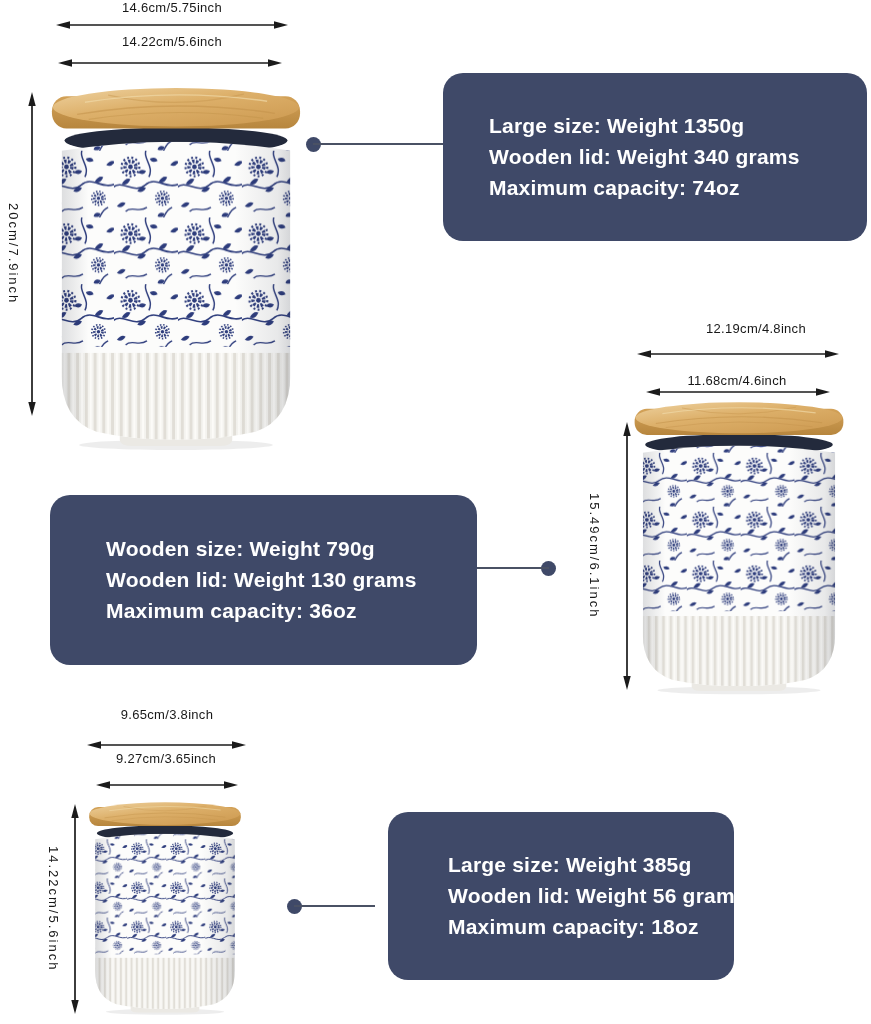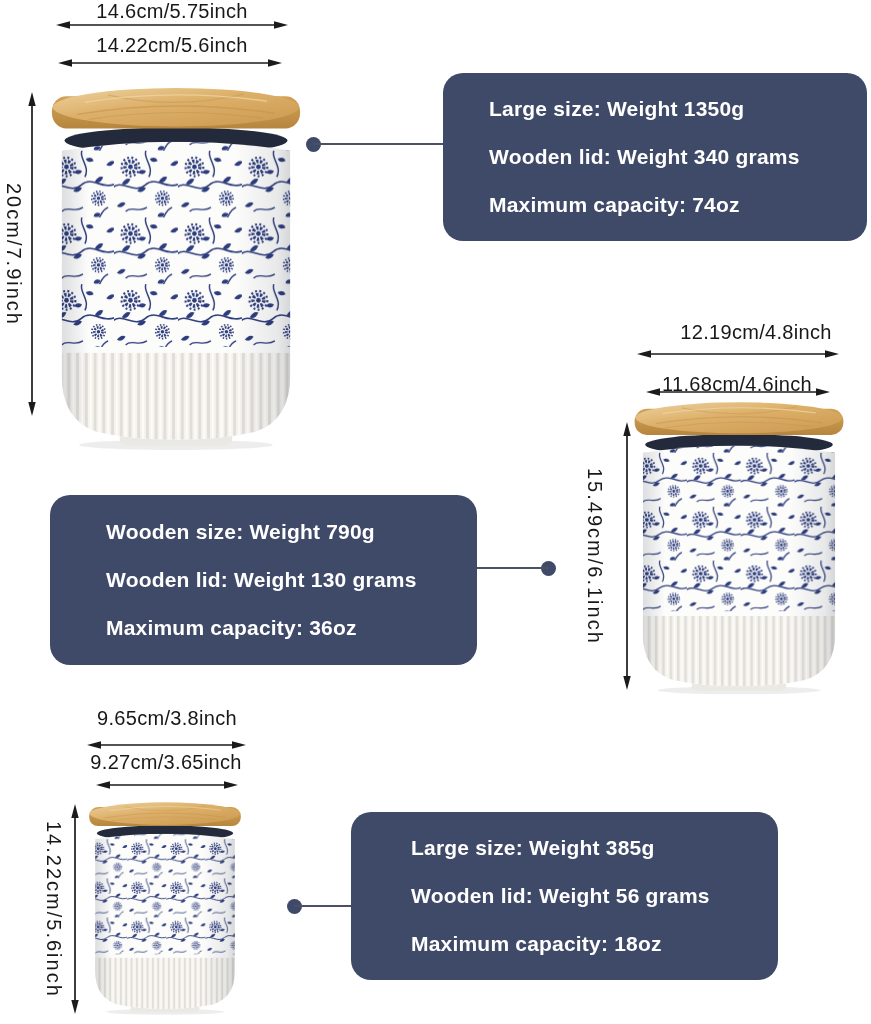--- a/index.html
+++ b/index.html
@@ -1,32 +1,32 @@
 <!DOCTYPE html>
 <html><head>
 <meta charset="utf-8">
 <style>
   html,body{margin:0;padding:0;background:#ffffff;}
   .stage{
     position:relative;width:871px;height:1024px;overflow:hidden;
     font-family:"Liberation Sans",sans-serif;background:#ffffff;
   }
   .dim-label{
-    position:absolute;font-size:20px;color:#181818;text-align:center;
+    position:absolute;font-size:13px;color:#181818;text-align:center;
     white-space:nowrap;letter-spacing:0.3px;
   }
   .dim-label.v{
     writing-mode:vertical-rl;text-orientation:mixed;
     display:flex;align-items:center;justify-content:center;
     letter-spacing:2px;
   }
   .arr{position:absolute;display:block;}
   .spec-box{
     position:absolute;box-sizing:border-box;background:#3f4968;border-radius:20px;
-    display:flex;flex-direction:column;justify-content:center;row-gap:24px;
+    display:flex;flex-direction:column;justify-content:center;row-gap:7px;
     color:#ffffff;font-weight:bold;font-size:21px;letter-spacing:0.2px;
   }
   .spec-box.b1{padding-left:46px;}
   .spec-box.b2{padding-left:56px;}
   .spec-box.b3{padding-left:60px;}
   .spec-line{white-space:nowrap;}
   .dot{
     position:absolute;width:15px;height:15px;border-radius:50%;background:#3f4968;
   }
   .cline{position:absolute;height:2px;background:#4a5164;}
@@ -199,19 +199,19 @@
   <div class="dim-label v" style="left:40px;top:804px;width:26px;height:210px">14.22cm/5.6inch</div>
   <svg class="arr" style="left:68px;top:804px" width="14" height="210" viewBox="0 0 14 210">
     <line x1="7" y1="12" x2="7" y2="198" stroke="#1b1b1b" stroke-width="1.7"></line>
     <polygon points="7,0 3.3,14 10.7,14" fill="#1b1b1b"></polygon>
     <polygon points="7,210 3.3,196 10.7,196" fill="#1b1b1b"></polygon>
   </svg>
 
   <div class="dot" style="left:287px;top:899px"></div>
   <div class="cline" style="left:294px;top:905px;width:81px"></div>
 
-  <div class="spec-box b3" style="left:351px;top:812px;width:427px;height:168px">
+  <div class="spec-box b3" style="left:388px;top:812px;width:346px;height:168px">
     <div class="spec-line">Large size: Weight 385g</div>
     <div class="spec-line">Wooden lid: Weight 56 grams</div>
     <div class="spec-line">Maximum capacity: 18oz</div>
   </div>
 
 </div>
 
 </body></html>

